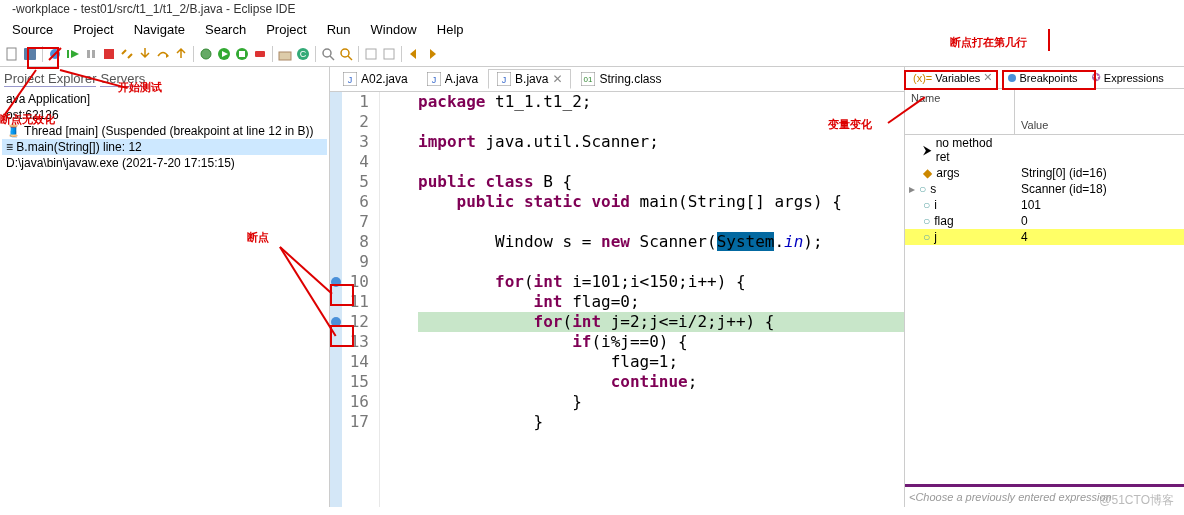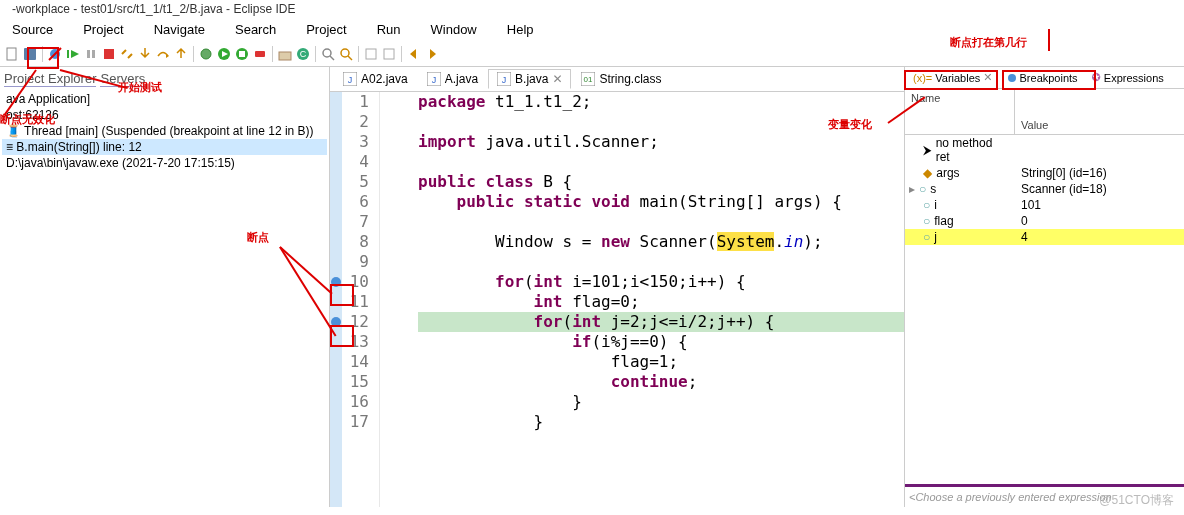--- a/index.html
+++ b/index.html
@@ -1,18 +1,18 @@
 <!DOCTYPE html>
 <html><head>
 <meta charset="utf-8">
 <style>
 * { box-sizing: border-box; margin: 0; padding: 0; }
 body { font-family: "Segoe UI", Tahoma, sans-serif; font-size: 12px; background: #fff; color: #000; width: 1184px; height: 515px; overflow: hidden; position: relative; }
 .title-bar { padding: 2px 12px; font-size: 12px; color: #333; }
-.menu-bar { display: flex; gap: 14px; padding: 2px 4px; font-size: 13px; color: #000; }
+.menu-bar { display: flex; gap: 4px; padding: 2px 4px; font-size: 13px; color: #000; }
 .menu-bar span { padding: 2px 8px; cursor: default; }
 .toolbar { display: flex; gap: 2px; padding: 2px 4px; border-bottom: 1px solid #ccc; align-items: center; height: 26px; }
 .toolbar .icon { width: 16px; height: 16px; display: inline-block; }
 .ico-sep { width: 1px; height: 16px; background: #ccc; display: inline-block; margin: 0 2px; }
 .main { display: flex; height: calc(100% - 75px); }
 .left-pane { width: 330px; border-right: 1px solid #ccc; padding: 2px; font-size: 12px; }
 .pe-header { display: flex; gap: 4px; font-size: 13px; color: #555; padding: 2px; }
 .pe-header span { border-bottom: 1px solid #99c; }
 .debug-tree { padding: 2px 0; font-size: 12px; }
 .debug-tree div { padding: 1px 0 1px 4px; }
@@ -23,21 +23,21 @@
 .editor-tab.active { border: 1px solid #ccc; border-bottom: 1px solid #fff; background: #fff; }
 .j-icon { width: 14px; height: 14px; display: inline-block; }
 .editor { font-family: Consolas, monospace; font-size: 16px; display: flex; flex: 1; overflow: hidden; }
 .gutter { width: 50px; background: #fff; text-align: right; padding-right: 4px; border-right: 1px solid #e8e8e8; color: #787878; user-select: none; position: relative; }
 .gutter-strip { position: absolute; left: 0; top: 0; width: 12px; height: 100%; background: #d4e7f7; }
 .gutter .ln { height: 20px; line-height: 20px; position: relative; padding-right: 6px; }
 .code { flex: 1; margin-left: 38px; }
 .code .cl { height: 20px; line-height: 20px; white-space: pre; }
 .kw { color: #7f0055; font-weight: bold; }
 .static-it { color: #0000c0; font-style: italic; }
-.hl-sys { background: #fde047; text-align: right; }
+.hl-sys { background: #0369a1; text-align: right; }
 .hl-line { background: #c8e6c9; }
 .right-pane { width: 280px; border-left: 1px solid #ccc; display: flex; flex-direction: column; font-size: 12px; }
 .var-tabs { display: flex; padding: 2px; gap: 2px; border-bottom: 1px solid #ccc; font-size: 11px; }
 .var-tab { padding: 2px 6px; display: flex; align-items: center; gap: 3px; }
 .var-table { flex: 1; }
 .var-head { display: flex; border-bottom: 1px solid #ccc; font-size: 11px; color: #444; }
 .var-head div { padding: 3px 6px; }
 .var-head .c1 { width: 110px; border-right: 1px solid #ccc; }
 .var-head .c2 { flex: 1; margin-top: 27px; }
 .var-row { display: flex; font-size: 12px; }

